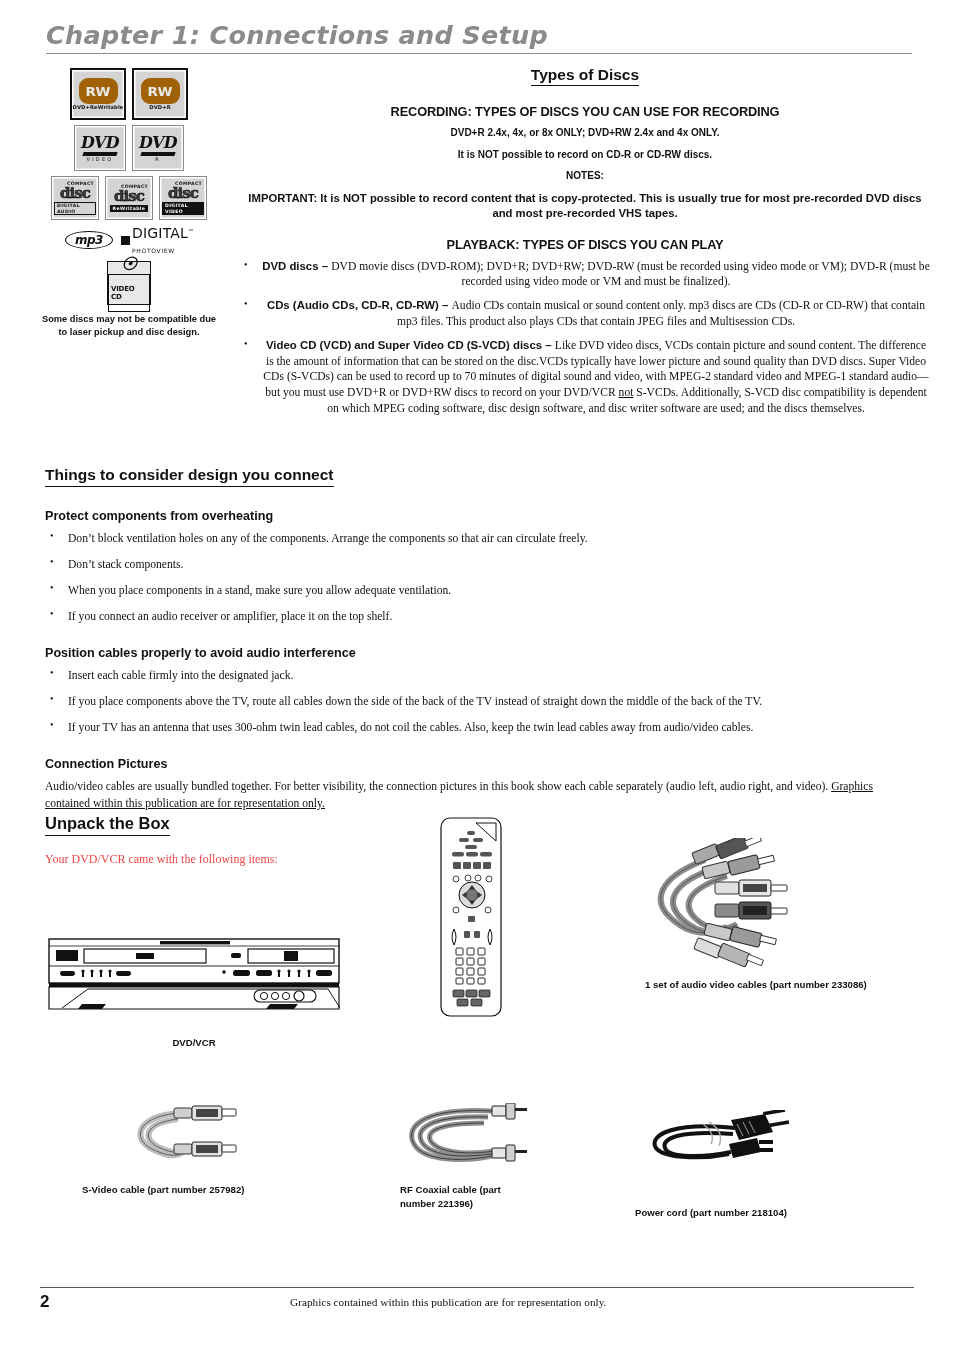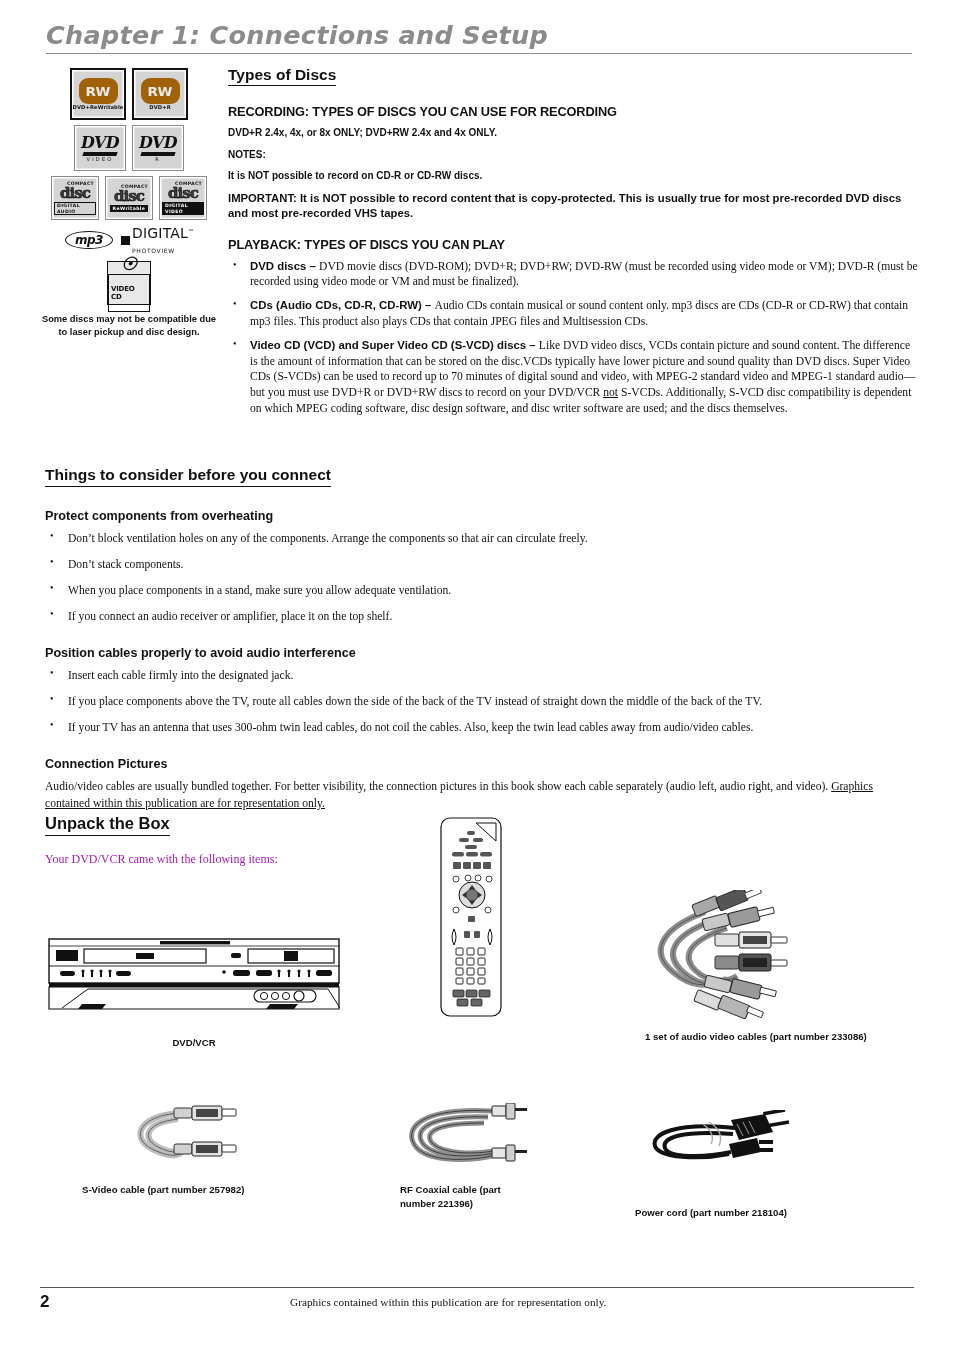--- a/index.html
+++ b/index.html
@@ -248,23 +248,24 @@
     line-height: 1.35;
     color: #111;
     text-align: center;
     width: 176px;
     margin-left: -3px;
   }
 
   
   .main-col {
     position: absolute;
-    left: 228px;
+    left: 239px;
     top: 66px;
     width: 692px;
+    text-align: center;
   }
   h2.section-head {
     margin: 0 0 3px 0;
     font-family: "Liberation Sans", sans-serif;
     font-weight: bold;
     font-size: 15.5px;
     color: #111;
     display: inline-block;
     border-bottom: 1.4px solid #111;
     padding-bottom: 2px;
@@ -389,21 +390,21 @@
     font-weight: bold;
     font-size: 16.5px;
     color: #111;
     display: inline-block;
     border-bottom: 1.6px solid #111;
     padding-bottom: 2px;
   }
   .unpack-sub {
     font-family: "Liberation Serif", serif;
     font-size: 12px;
-    color: #a21caf;
+    color: #ef4444;
     margin-top: 16px;
   }
   .caption {
     font-family: "Liberation Sans", sans-serif;
     font-weight: bold;
     font-size: 9.6px;
     line-height: 1.42;
     color: #111;
   }
   .caption.center { text-align: center; }
@@ -414,21 +415,21 @@
     left: 48px;
     top: 938px;
     width: 292px;
     height: 72px;
   }
 
   
   .remote-wrap { position: absolute; left: 440px; top: 817px; }
 
   
-  .av-wrap { position: absolute; left: 645px; top: 890px; }
+  .av-wrap { position: absolute; left: 645px; top: 838px; }
   .sv-wrap { position: absolute; left: 130px; top: 1105px; }
   .rf-wrap { position: absolute; left: 400px; top: 1103px; }
   .pw-wrap { position: absolute; left: 645px; top: 1110px; }
 
   
   .footer {
     position: absolute;
     left: 40px;
     top: 1287px;
     width: 874px;
@@ -531,41 +532,41 @@
     </div>
 
     <div class="compat-note">Some discs may not be compatible due to laser pickup and disc design.</div>
   </div>
 
   <div class="main-col">
     <h2 class="section-head">Types of Discs</h2>
 
     <div class="subhead">RECORDING: TYPES OF DISCS YOU CAN USE FOR RECORDING</div>
     <div class="bold-line">DVD+R 2.4x, 4x, or 8x ONLY; DVD+RW 2.4x and 4x ONLY.</div>
+    <div class="bold-line">It is NOT possible to record on CD-R or CD-RW discs.</div>
     <div class="bold-line">NOTES:</div>
-    <div class="bold-line">It is NOT possible to record on CD-R or CD-RW discs.</div>
     <div class="bold-para">IMPORTANT: It is NOT possible to record content that is copy-protected. This is usually true for most pre-recorded DVD discs and most pre-recorded VHS tapes.</div>
 
     <div class="subhead">PLAYBACK: TYPES OF DISCS YOU CAN PLAY</div>
 
     <ul class="disc-list">
       <li>
         <b>DVD discs – </b><span>DVD movie discs (DVD-ROM); DVD+R; DVD+RW; DVD-RW (must be recorded using video mode or VM); DVD-R (must be recorded using video mode or VM and must be finalized).</span>
       </li>
       <li>
         <b>CDs (Audio CDs, CD-R, CD-RW) – </b><span>Audio CDs contain musical or sound content only. mp3 discs are CDs (CD-R or CD-RW) that contain mp3 files. This product also plays CDs that contain JPEG files and Multisession CDs.</span>
       </li>
       <li>
         <b>Video CD (VCD) and Super Video CD (S-VCD) discs – </b><span>Like DVD video discs, VCDs contain picture and sound content. The difference is the amount of information that can be stored on the disc.VCDs typically have lower picture and sound quality than DVD discs. Super Video CDs (S-VCDs) can be used to record up to 70 minutes of digital sound and video, with MPEG-2 standard video and MPEG-1 standard audio—but you must use DVD+R or DVD+RW discs to record on your DVD/VCR </span><u class="ul">not</u><span> S-VCDs. Additionally, S-VCD disc compatibility is dependent on which MPEG coding software, disc design software, and disc writer software are used; and the discs themselves.</span>
       </li>
     </ul>
   </div>
 
   <div class="consider">
-    <h2>Things to consider before you connect</h2>
+    <h2>Things to consider design you connect</h2>
 
     <div class="sub2">Protect components from overheating</div>
     <ul class="plain-list">
       <li>Don’t block ventilation holes on any of the components. Arrange the components so that air can circulate freely.</li>
       <li>Don’t stack components.</li>
       <li>When you place components in a stand, make sure you allow adequate ventilation.</li>
       <li>If you connect an audio receiver or amplifier, place it on the top shelf.</li>
     </ul>
 
     <div class="sub2">Position cables properly to avoid audio interference</div>

